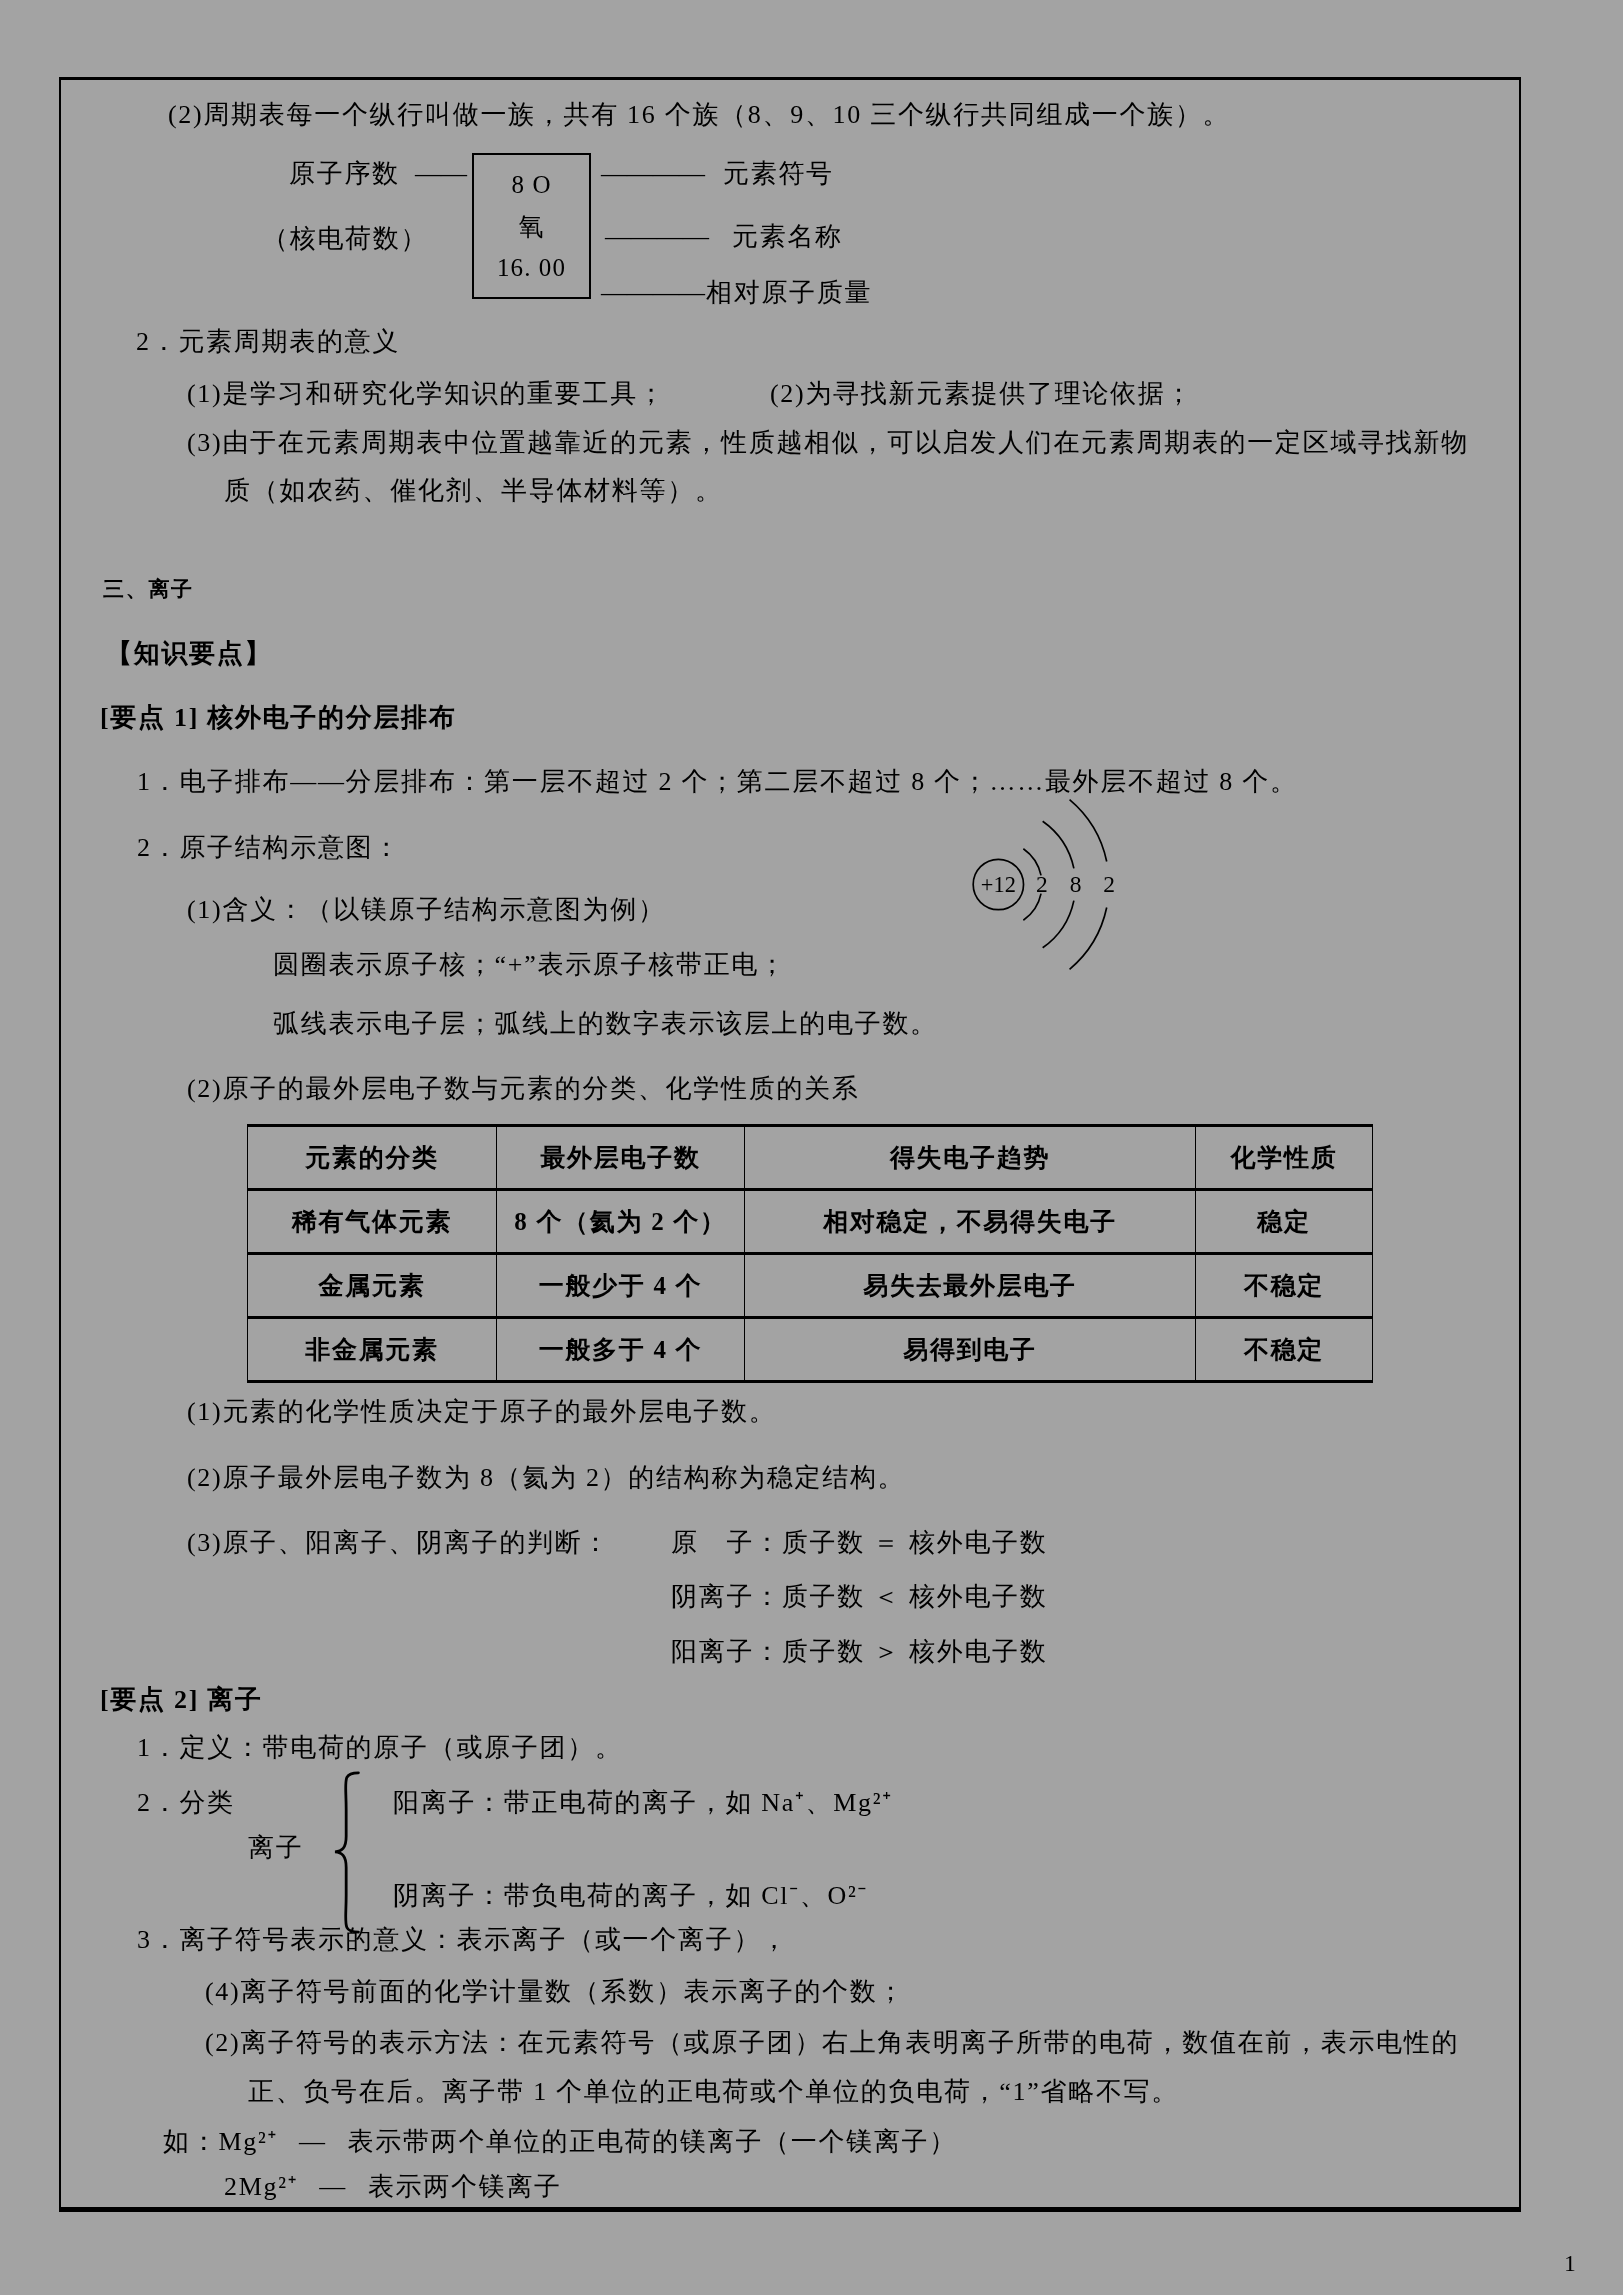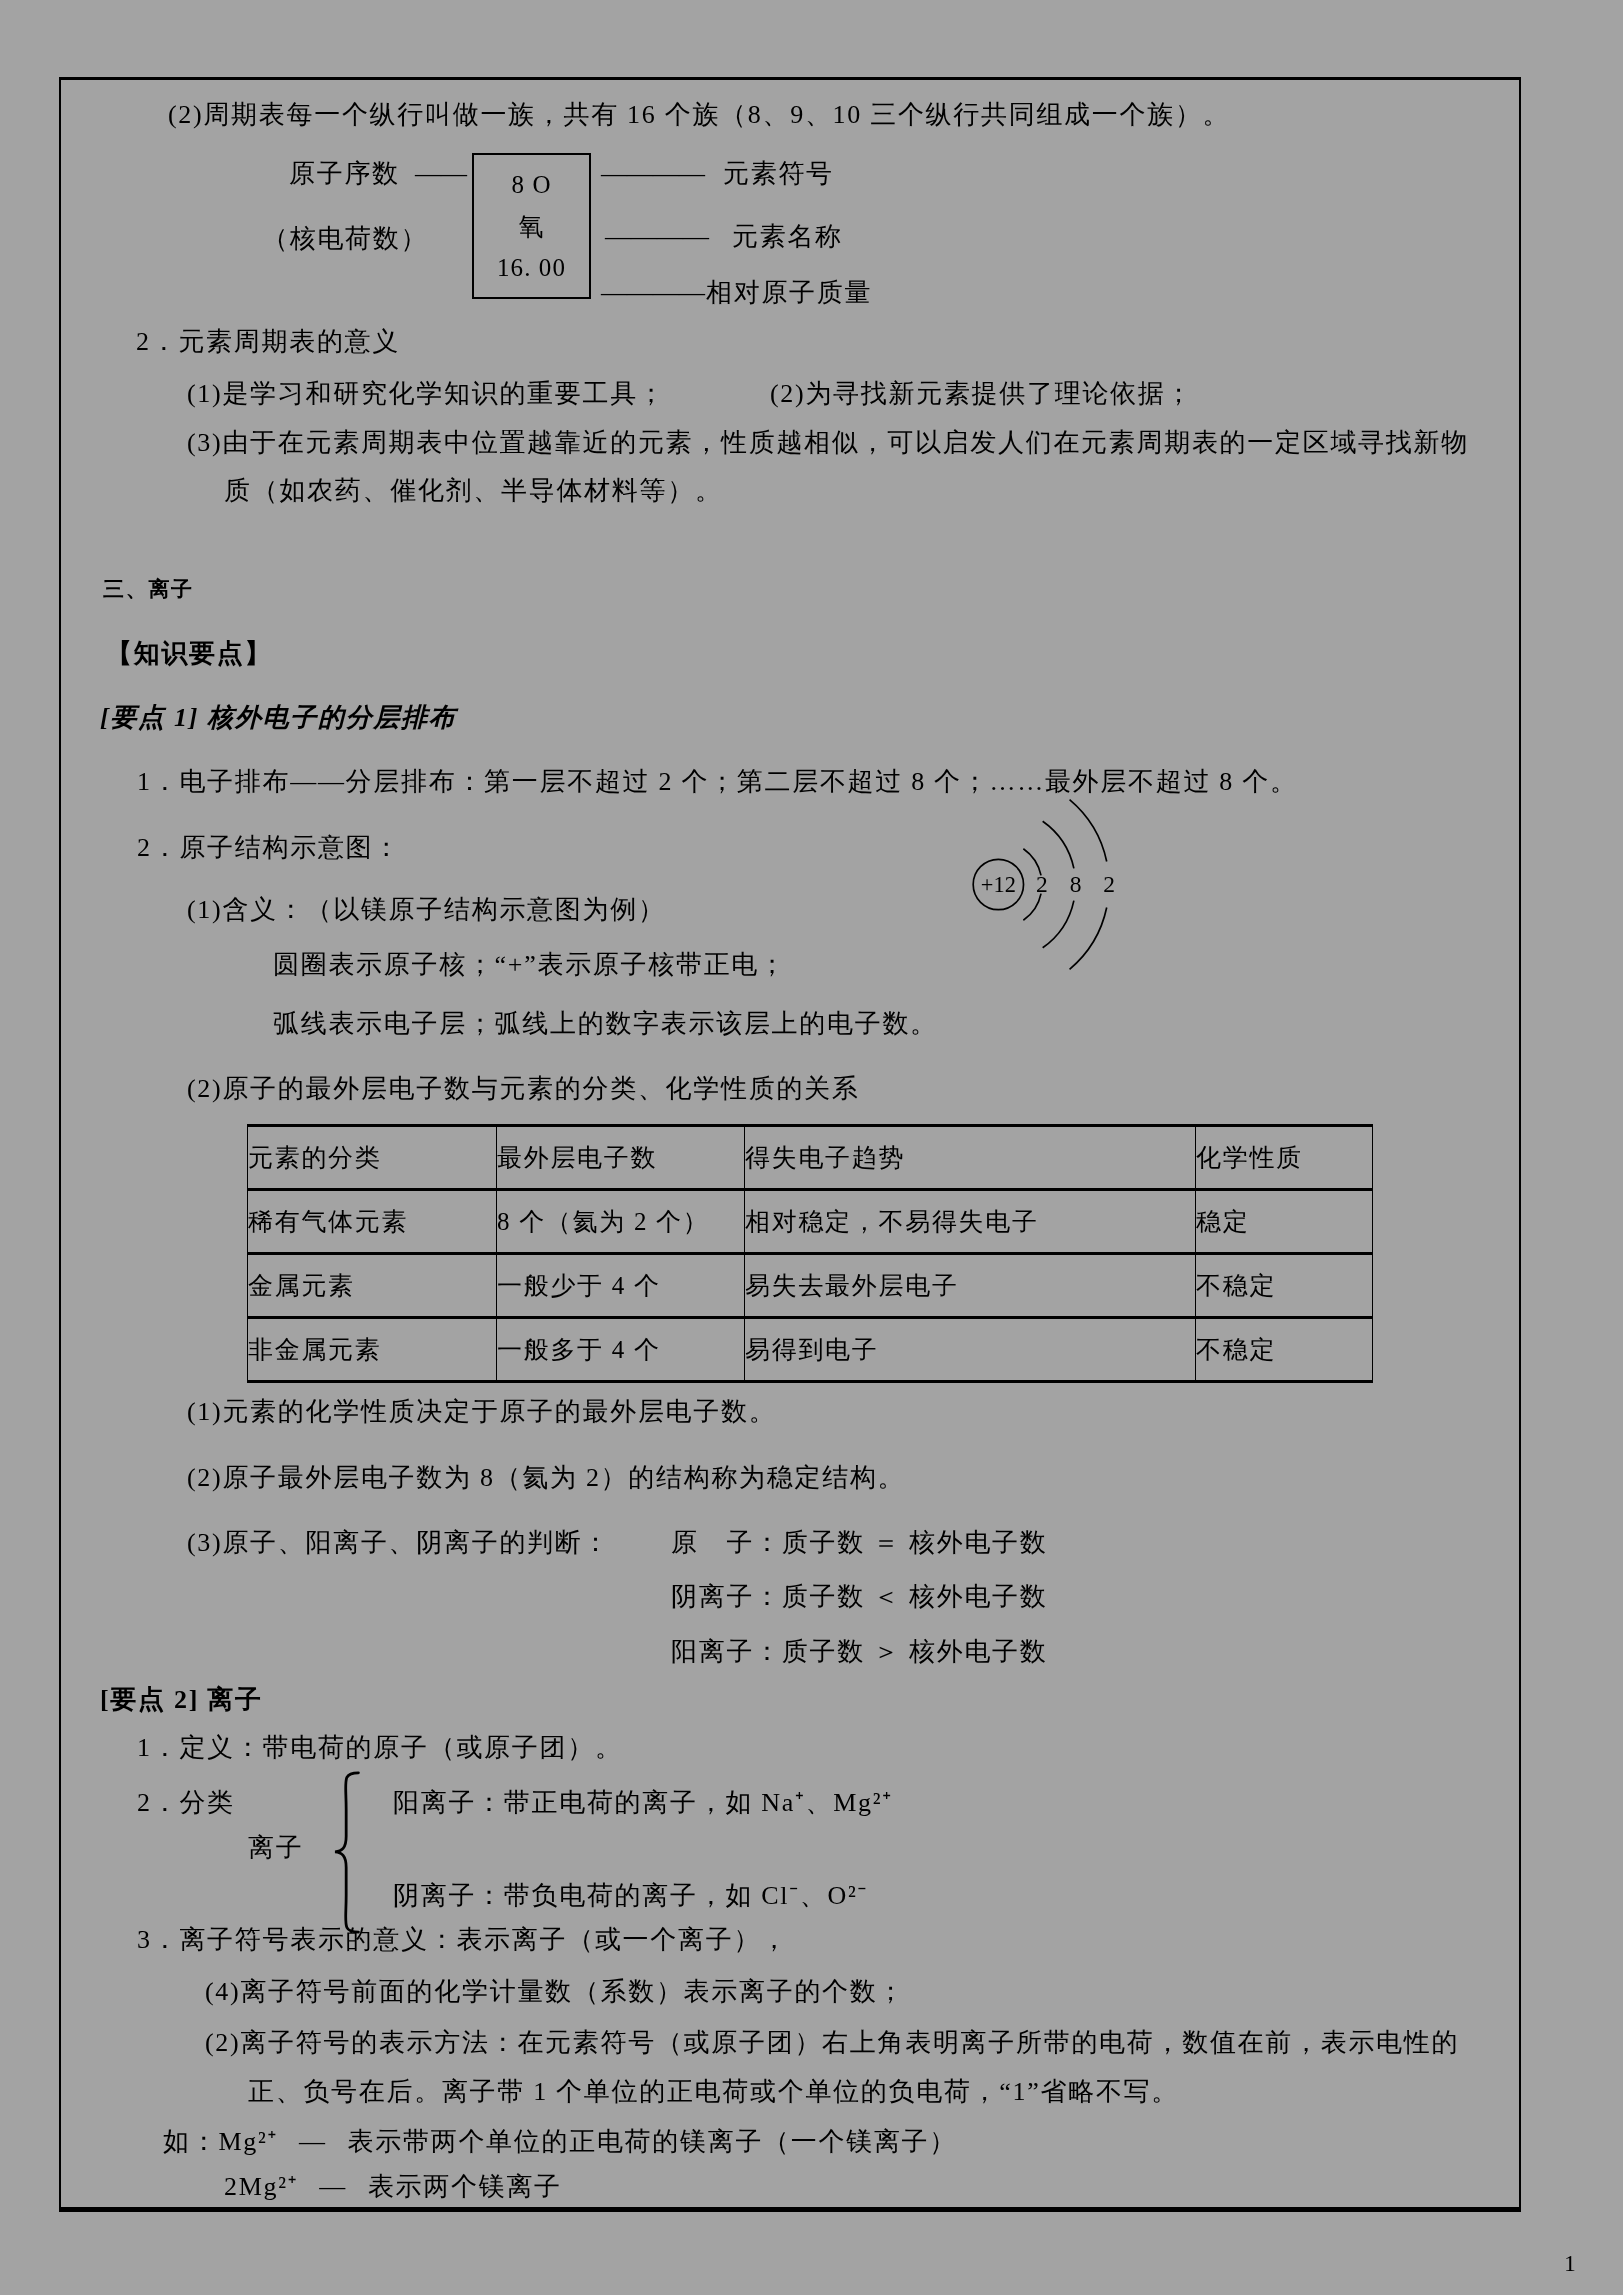--- a/index.html
+++ b/index.html
@@ -13,21 +13,21 @@
   .h1{font-size:21px;}
   .dash{letter-spacing:0;}
   .ebox{position:absolute;left:472px;top:153px;width:119px;height:146px;box-sizing:border-box;
         border:2.8px solid #000;display:flex;flex-direction:column;align-items:center;
         justify-content:space-evenly;font-size:25px;line-height:1;}
   .ebox div{letter-spacing:1.1px;}
   table.reltab{position:absolute;left:247px;top:1124px;width:1121px;border-collapse:collapse;
         table-layout:fixed;font-size:25px;letter-spacing:1.7px;}
   table.reltab td,table.reltab th{border-left:1.7px solid #000;border-right:1.7px solid #000;
         border-top:3.4px solid #000;border-bottom:3.4px solid #000;height:61px;
-        text-align:left;vertical-align:middle;font-weight:normal;padding:0;}
+        text-align:center;vertical-align:middle;font-weight:bold;padding:0;}
   .c1{width:248px;} .c2{width:247px;} .c3{width:450px;} .c4{width:176px;}
   .exdash{display:inline-block;margin:0 21px;}
   svg{position:absolute;overflow:visible;}
   svg text{font-family:"Liberation Serif", serif;}
 </style>
 </head>
 <body>
 
 <div id="canvas">
   <div class="frame"></div>
@@ -50,21 +50,21 @@
   <div class="t" style="left:706px;top:276px;">相对原子质量</div>
 
   <div class="t" style="left:136px;top:325px;">2．元素周期表的意义</div>
   <div class="t" style="left:187px;top:377px;">(1)是学习和研究化学知识的重要工具；</div>
   <div class="t" style="left:770px;top:377px;">(2)为寻找新元素提供了理论依据；</div>
   <div class="t" style="left:187px;top:426px;">(3)由于在元素周期表中位置越靠近的元素，性质越相似，可以启发人们在元素周期表的一定区域寻找新物</div>
   <div class="t" style="left:224px;top:474px;">质（如农药、催化剂、半导体材料等）。</div>
 
   <div class="t h h1" style="left:103px;top:572px;">三、离子</div>
   <div class="t h" style="left:106px;top:637px;">【知识要点】</div>
-  <div class="t h" style="left:100px;top:701px;font-style:italic;">[要点 1] 核外电子的分层排布</div>
+  <div class="t h" style="left:100px;top:701px;">[要点 1] 核外电子的分层排布</div>
 
   <div class="t" style="left:137px;top:765px;">1．电子排布——分层排布：第一层不超过 2 个；第二层不超过 8 个；……最外层不超过 8 个。</div>
   <div class="t" style="left:137px;top:831px;">2．原子结构示意图：</div>
 
   <svg style="left:942px;top:795px;" width="219" height="179" viewBox="0 0 390 320">
     <circle cx="100" cy="160" r="45" fill="none" stroke="#000" stroke-width="3"></circle>
     <text x="100" y="174" font-size="40" text-anchor="middle">+12</text>
     <path d="M144.7,96.1 A78,78 0 0 1 176.3,143.8 M176.3,176.2 A78,78 0 0 1 144.7,223.9" fill="none" stroke="#000" stroke-width="3"></path>
     <path d="M179.2,46.9 A138,138 0 0 1 235.0,131.3 M235.0,188.7 A138,138 0 0 1 179.2,273.1" fill="none" stroke="#000" stroke-width="3"></path>
     <path d="M227.3,8.3 A198,198 0 0 1 293.7,118.8 M293.7,201.2 A198,198 0 0 1 227.3,311.7" fill="none" stroke="#000" stroke-width="3"></path>

